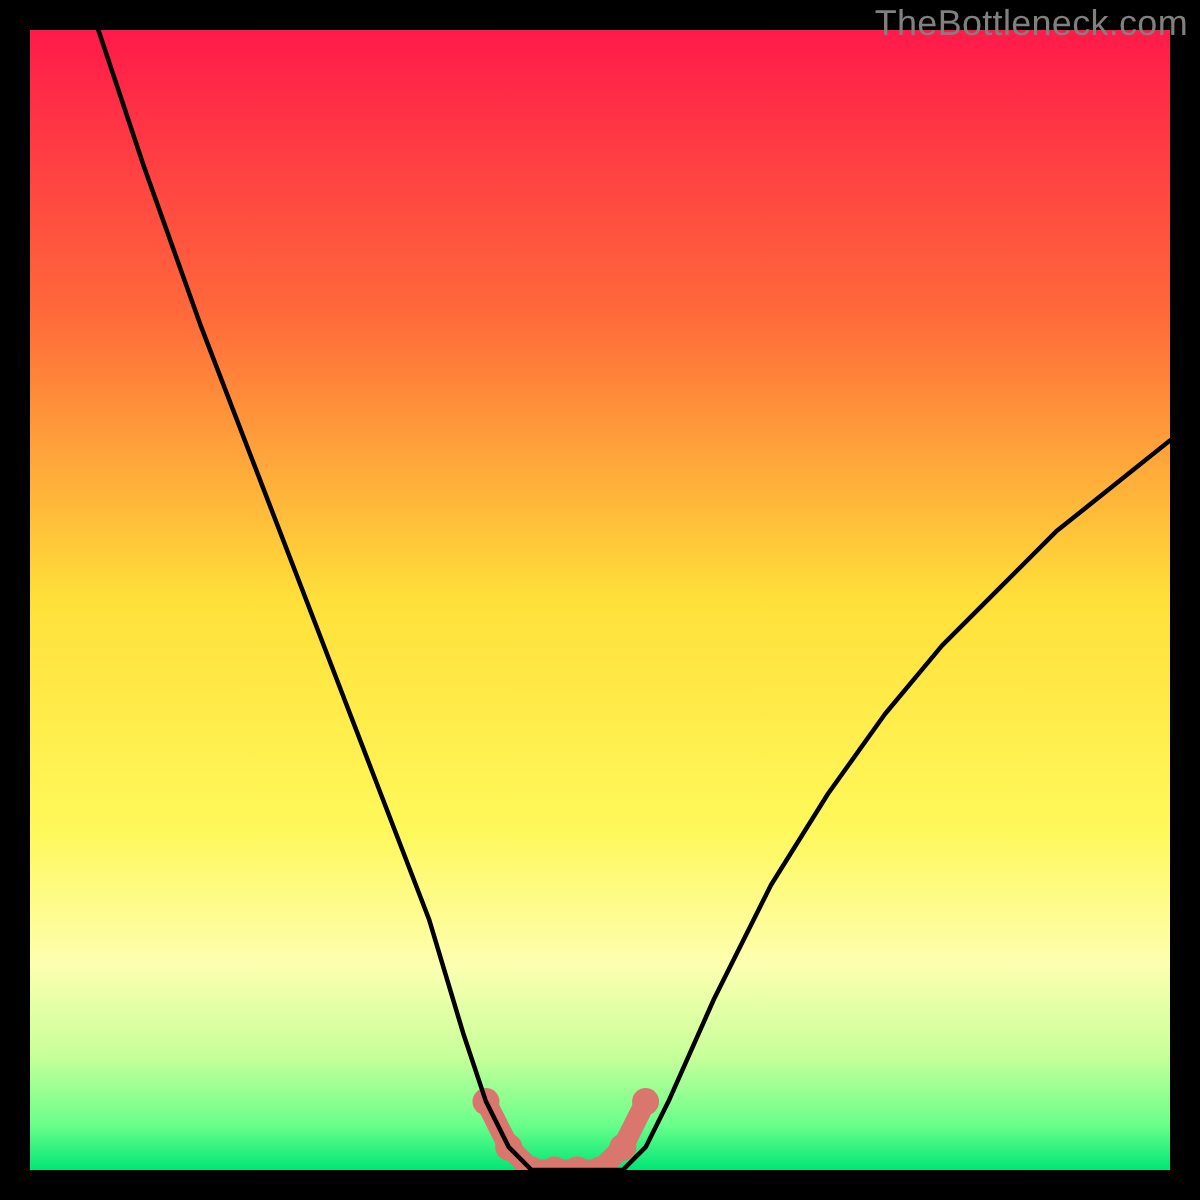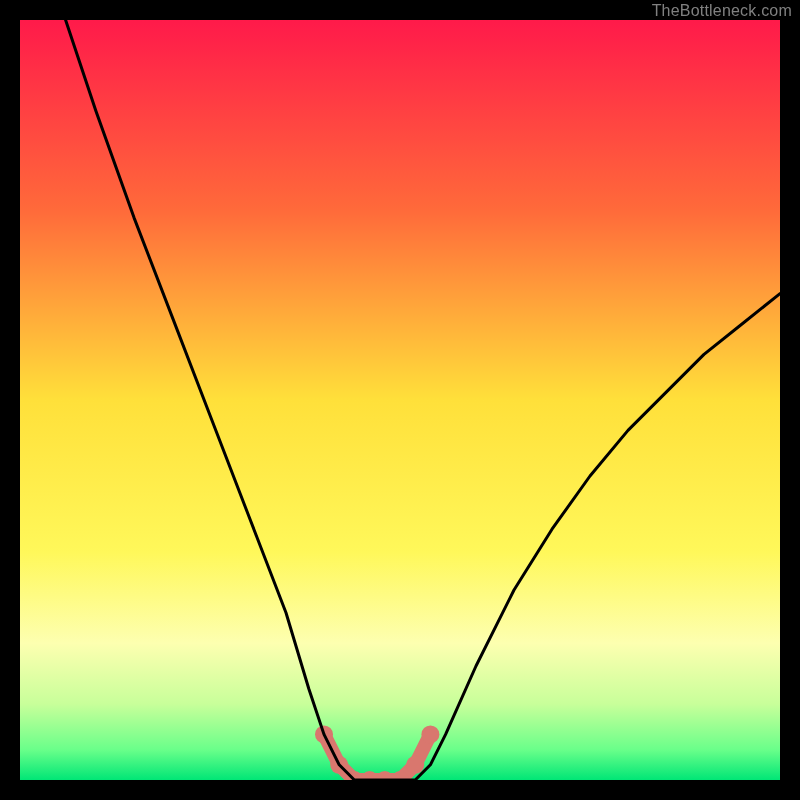--- a/index.html
+++ b/index.html
@@ -16,21 +16,21 @@
     top: 20px;
     width: 760px;
     height: 760px;
     overflow: hidden;
   }
   .attribution {
     position: absolute;
     top: 2px;
     right: 8px;
     font-family: Arial, Helvetica, sans-serif;
-    font-size: 16px;
+    font-size: 24px;
     font-weight: 500;
     color: #808080;
     z-index: 10;
     letter-spacing: 0.2px;
   }
   svg { display: block; }
 </style>
 </head>
 <body>
 

